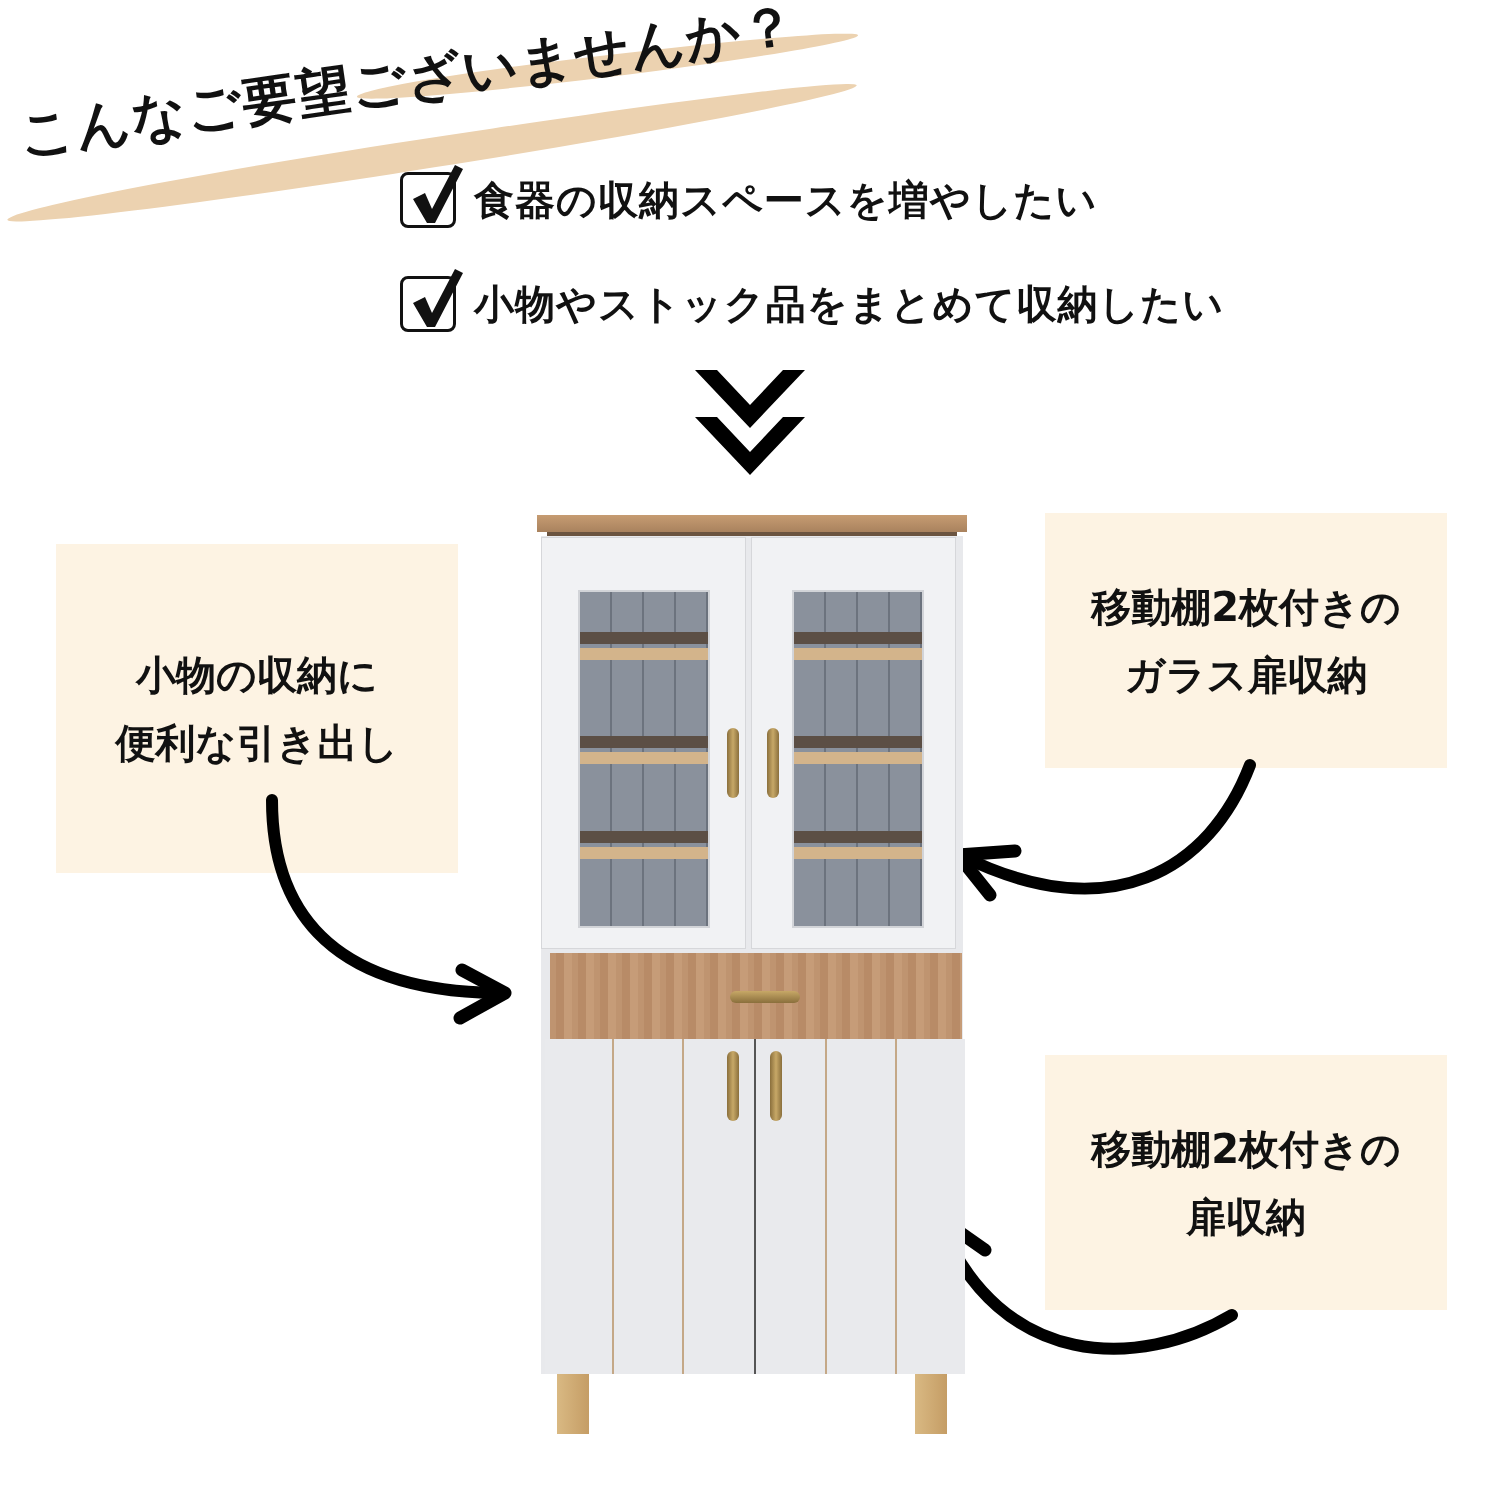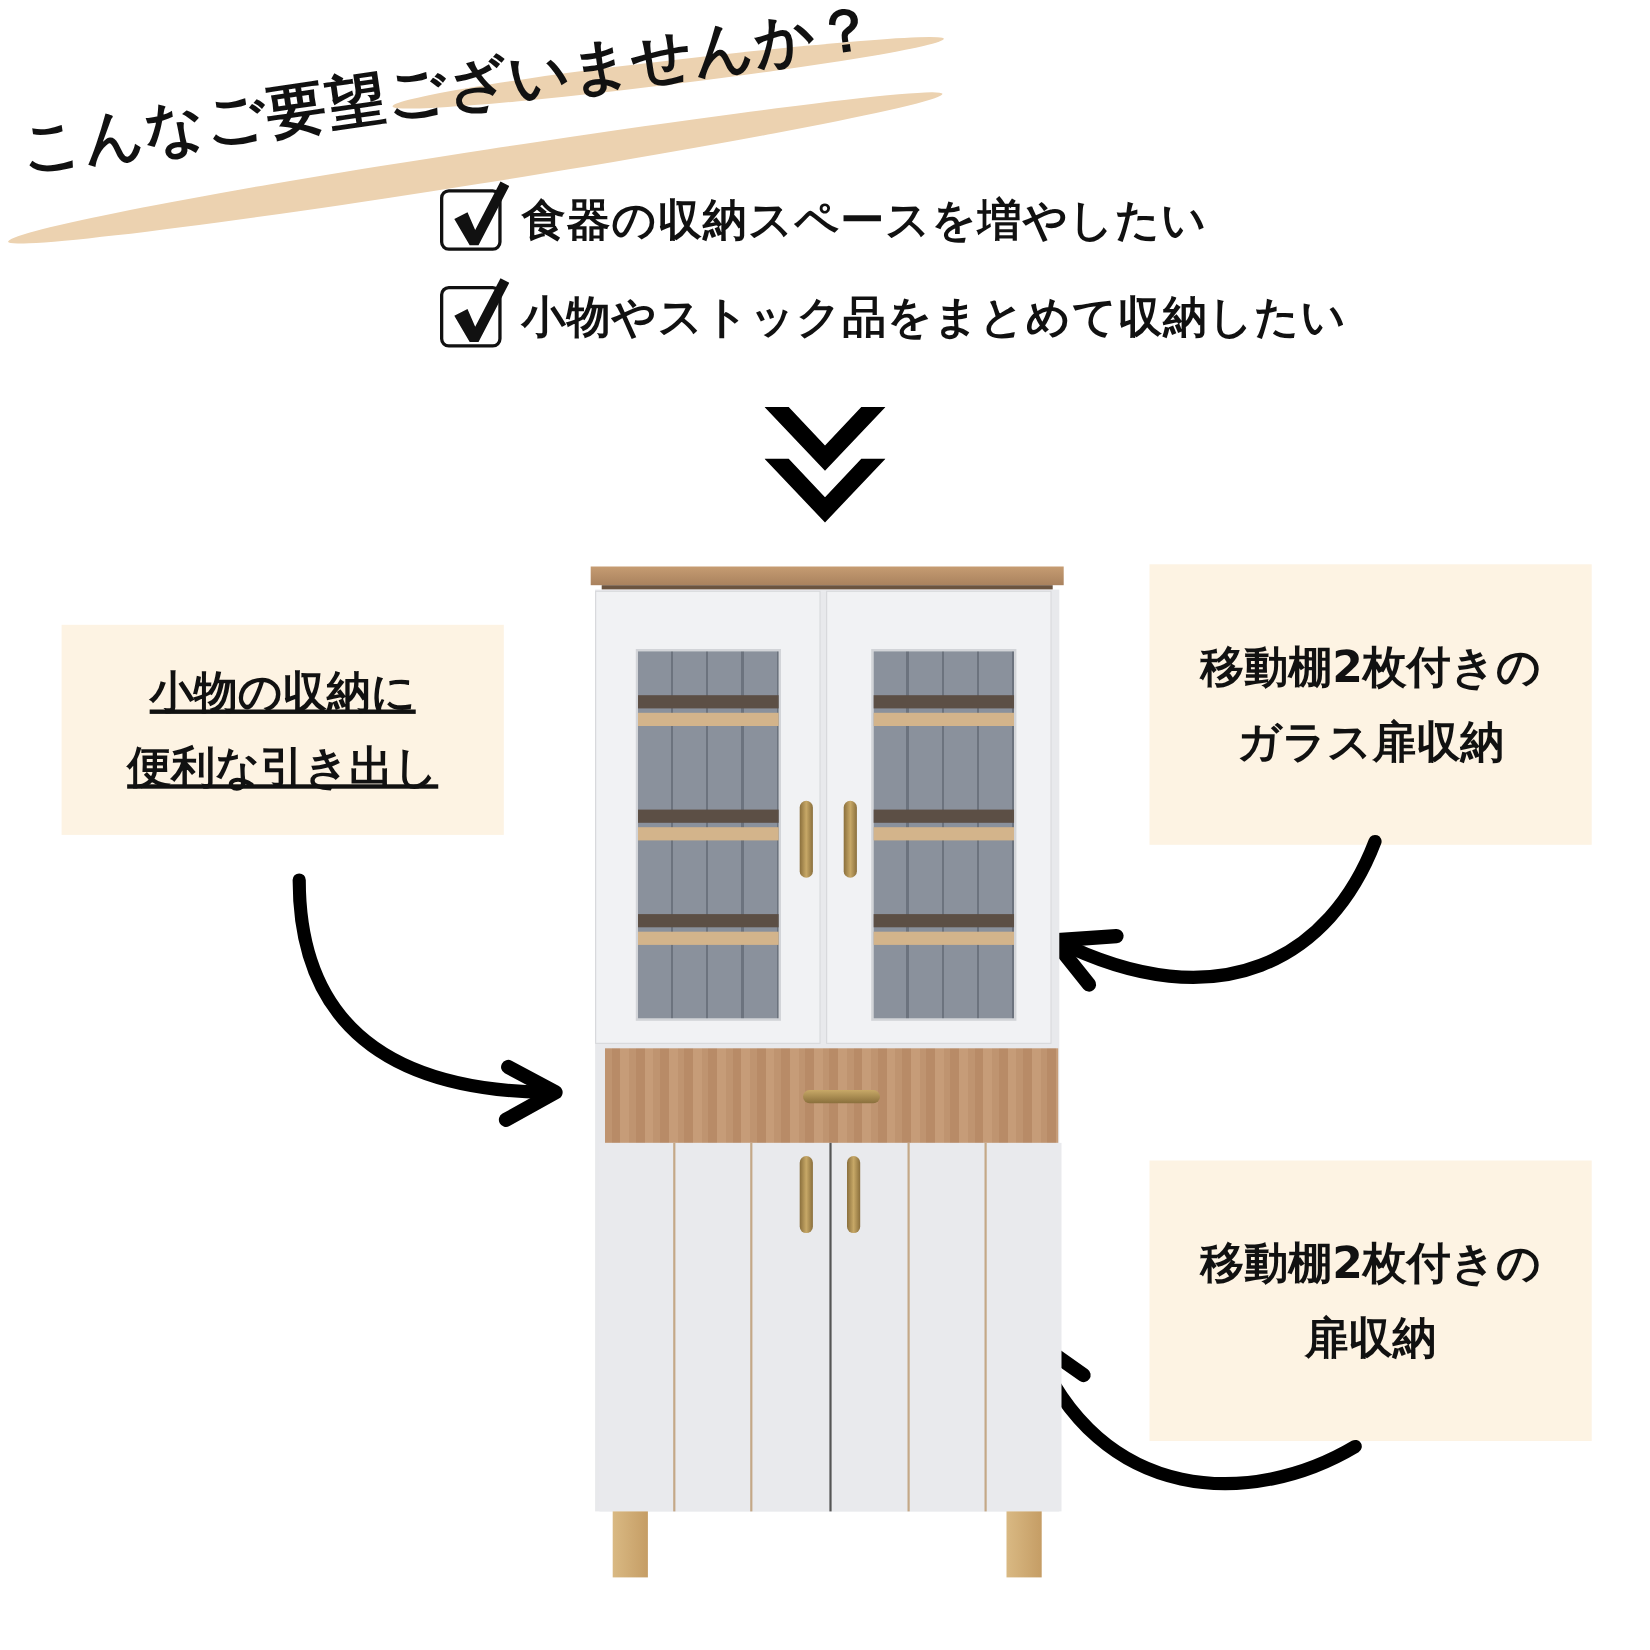--- a/index.html
+++ b/index.html
@@ -62,37 +62,37 @@
 <div class="headline">こんなご要望ございませんか？</div>
 
 <div class="check-row" style="top:172px;">
   <div class="check-box">
     <svg width="56" height="66" viewBox="0 0 56 66">
         <path d="M6 38 L18 32 L25 48 L48 4 L56 8 L28 62 L20 62 Z" fill="#111"></path>
       </svg>
   </div>
   <span class="check-text">食器の収納スペースを増やしたい</span>
 </div>
-<div class="check-row" style="top:260px;">
+<div class="check-row" style="top:276px;">
   <div class="check-box">
     <svg width="56" height="66" viewBox="0 0 56 66">
         <path d="M6 38 L18 32 L25 48 L48 4 L56 8 L28 62 L20 62 Z" fill="#111"></path>
       </svg>
   </div>
   <span class="check-text">小物やストック品をまとめて収納したい</span>
 </div>
 
 <div class="chevrons">
   <svg width="110" height="112" viewBox="0 0 110 112">
     <path d="M0 5 L22 5 L55 40 L88 5 L110 5 L55 63 Z" fill="#000"></path>
     <path d="M0 52 L22 52 L55 87 L88 52 L110 52 L55 110 Z" fill="#000"></path>
   </svg>
 </div>
 
-<div class="callout" style="left:56px;top:568px;width:402px;height:191px;text-decoration:underline;">
+<div class="callout" style="left:56px;top:544px;width:402px;height:329px;">
   <div class="callout-text">小物の収納に
 便利な引き出し</div>
 </div>
 <div class="callout" style="left:1045px;top:513px;width:402px;height:255px;">
   <div class="callout-text">移動棚2枚付きの
 ガラス扉収納</div>
 </div>
 <div class="callout" style="left:1045px;top:1055px;width:402px;height:255px;">
   <div class="callout-text">移動棚2枚付きの
 扉収納</div>

